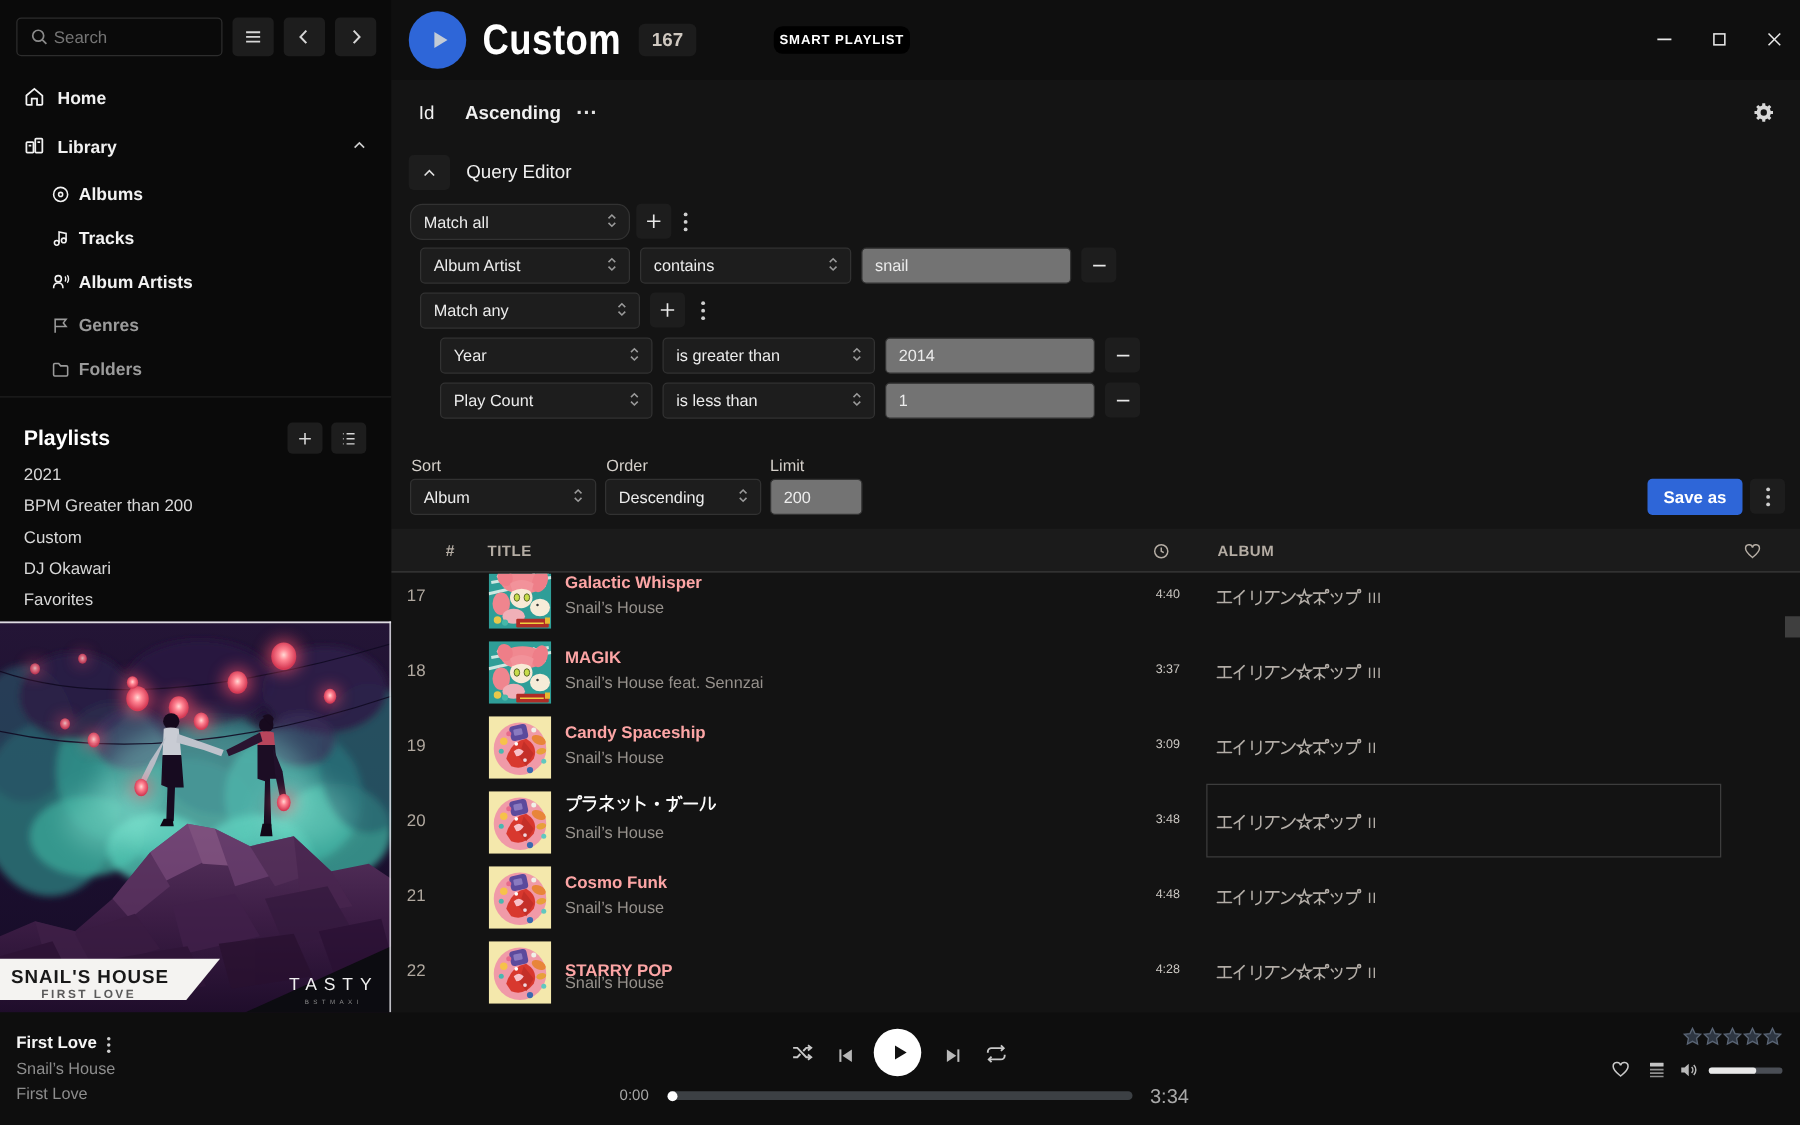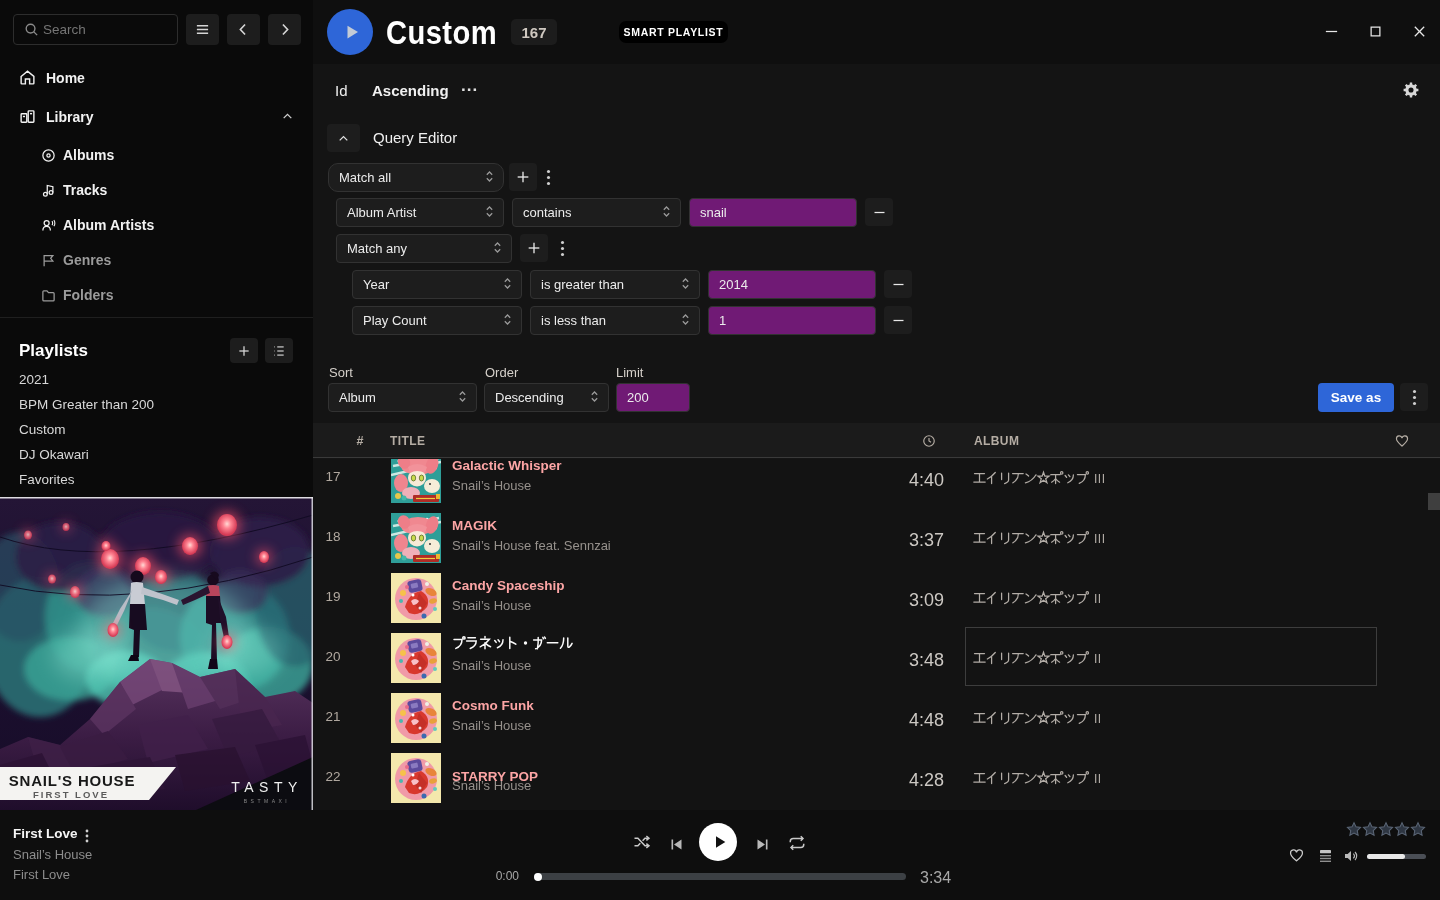--- a/index.html
+++ b/index.html
@@ -9,30 +9,30 @@
 .abs{position:absolute;}
 .sidebar{position:absolute;left:0;top:0;width:313px;height:810px;background:#0a0a0a;z-index:3;}
 .titlebar{position:absolute;left:313px;top:0;width:1127px;height:64px;background:#0f0f0f;}
 .content{position:absolute;left:313px;top:64px;width:1127px;height:363px;background:#141414;}
 .thead{position:absolute;left:313px;top:423px;width:1127px;height:35px;background:#1b1b1b;border-bottom:1px solid #3a3a3a;}
 .tbody{position:absolute;left:313px;top:459px;width:1127px;height:351px;background:#131313;overflow:hidden;}
 .playerbar{position:absolute;left:0;top:810px;width:1440px;height:90px;background:#0e0e0e;z-index:4;}
 .btn{position:absolute;background:#1d1d1d;border-radius:4px;display:flex;align-items:center;justify-content:center;color:#d6d6d6;}
 .sel{position:absolute;height:29px;background:#1d1d1d;border:1px solid #323232;border-radius:4px;display:flex;align-items:center;color:#ececec;font-size:13px;padding:0 10px;}
 .sel .ud{position:absolute;right:9px;top:50%;transform:translateY(-50%);color:#9a9a9a;}
-.inp{position:absolute;height:29px;background:#701a75;border:1px solid #323232;border-radius:4px;display:flex;align-items:center;color:#ececec;font-size:13px;padding:0 10px;}
+.inp{position:absolute;height:29px;background:#737373;border:1px solid #323232;border-radius:4px;display:flex;align-items:center;color:#ececec;font-size:13px;padding:0 10px;}
 .lbl{position:absolute;font-size:13px;color:#d5d0ca;}
 .navitem{position:absolute;display:flex;align-items:flex-end;font-size:14px;font-weight:600;color:#f2f2f2;}
 .navitem svg{margin-right:10px;}
 .dim{color:#9b9b9b;}
 .plitem{position:absolute;left:19px;font-size:13.5px;color:#d8d8d8;}
 .rownum{position:absolute;width:40px;text-align:center;font-size:13.5px;color:#b0a89f;}
 .rtitle{position:absolute;left:139px;font-size:13.5px;font-weight:600;color:#fca5a5;white-space:nowrap;}
 .rartist{position:absolute;left:139px;font-size:13px;color:#96918c;white-space:nowrap;}
-.rdur{position:absolute;width:60px;text-align:right;font-size:18px;color:#ccc8c3;}
+.rdur{position:absolute;width:60px;text-align:right;font-size:10px;color:#ccc8c3;}
 </style>
 </head>
 <body>
 <div id="app">
   <div class="titlebar" id="titlebar">
     <div class="abs" style="left:14px;top:9px;width:46px;height:46px;border-radius:50%;background:#2e66d8;display:flex;align-items:center;justify-content:center;">
       <svg width="18" height="18" viewBox="0 0 24 24" style="margin-left:3px;">
           <path d="M6,3.5 L20,12 L6,20.5 Z" fill="#c3cbd6"></path>
         </svg>
     </div>

